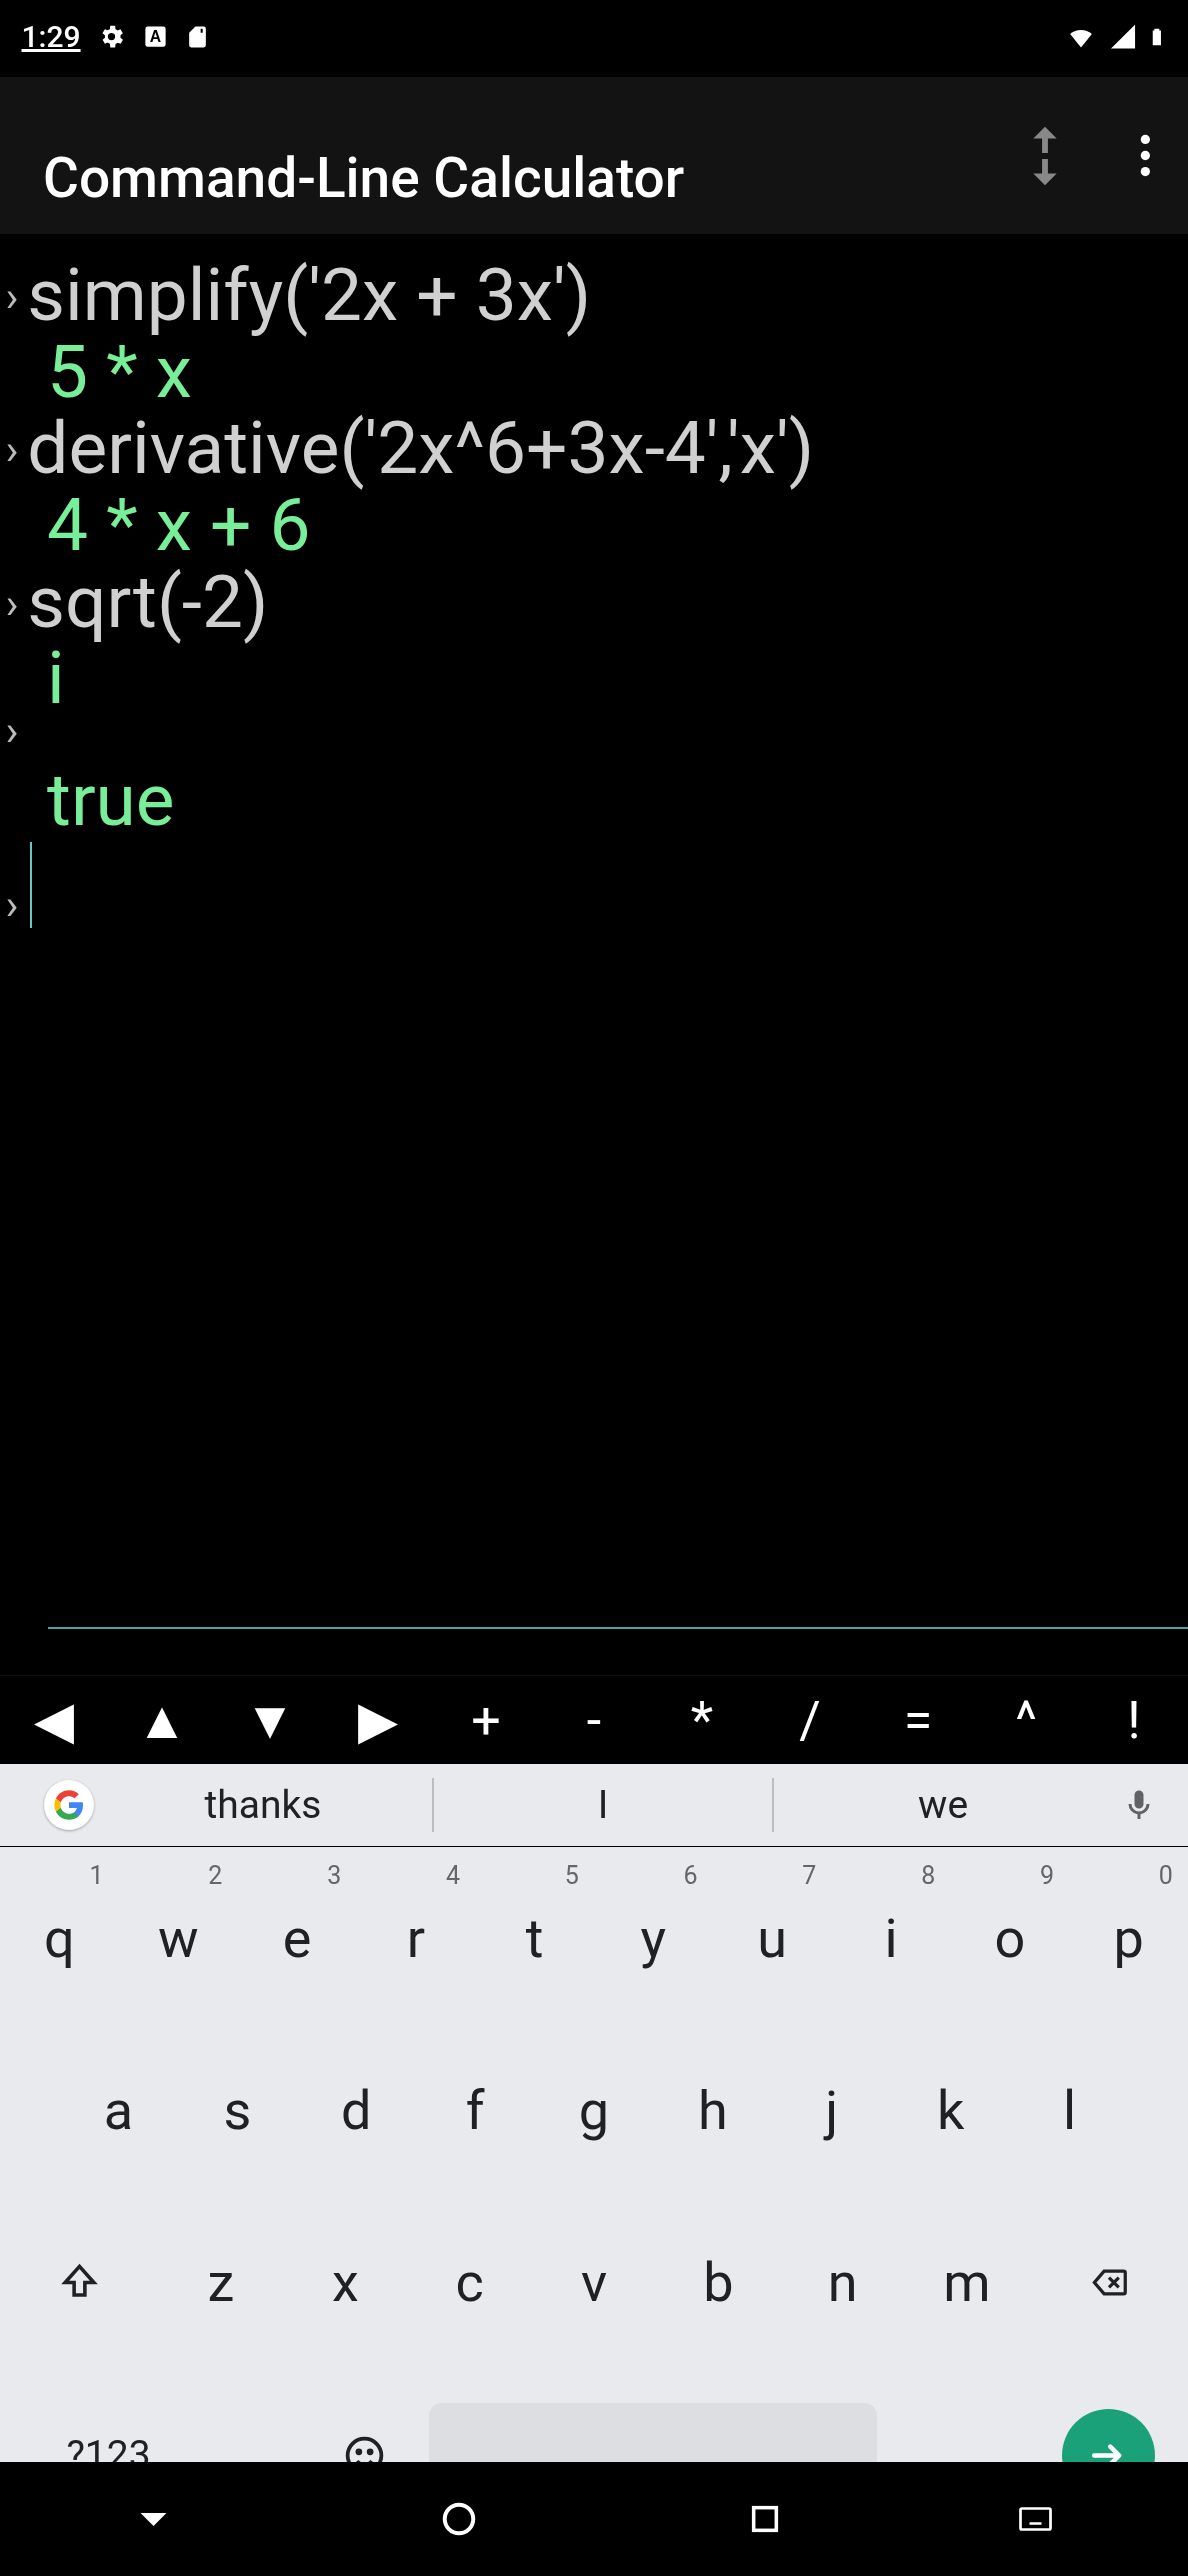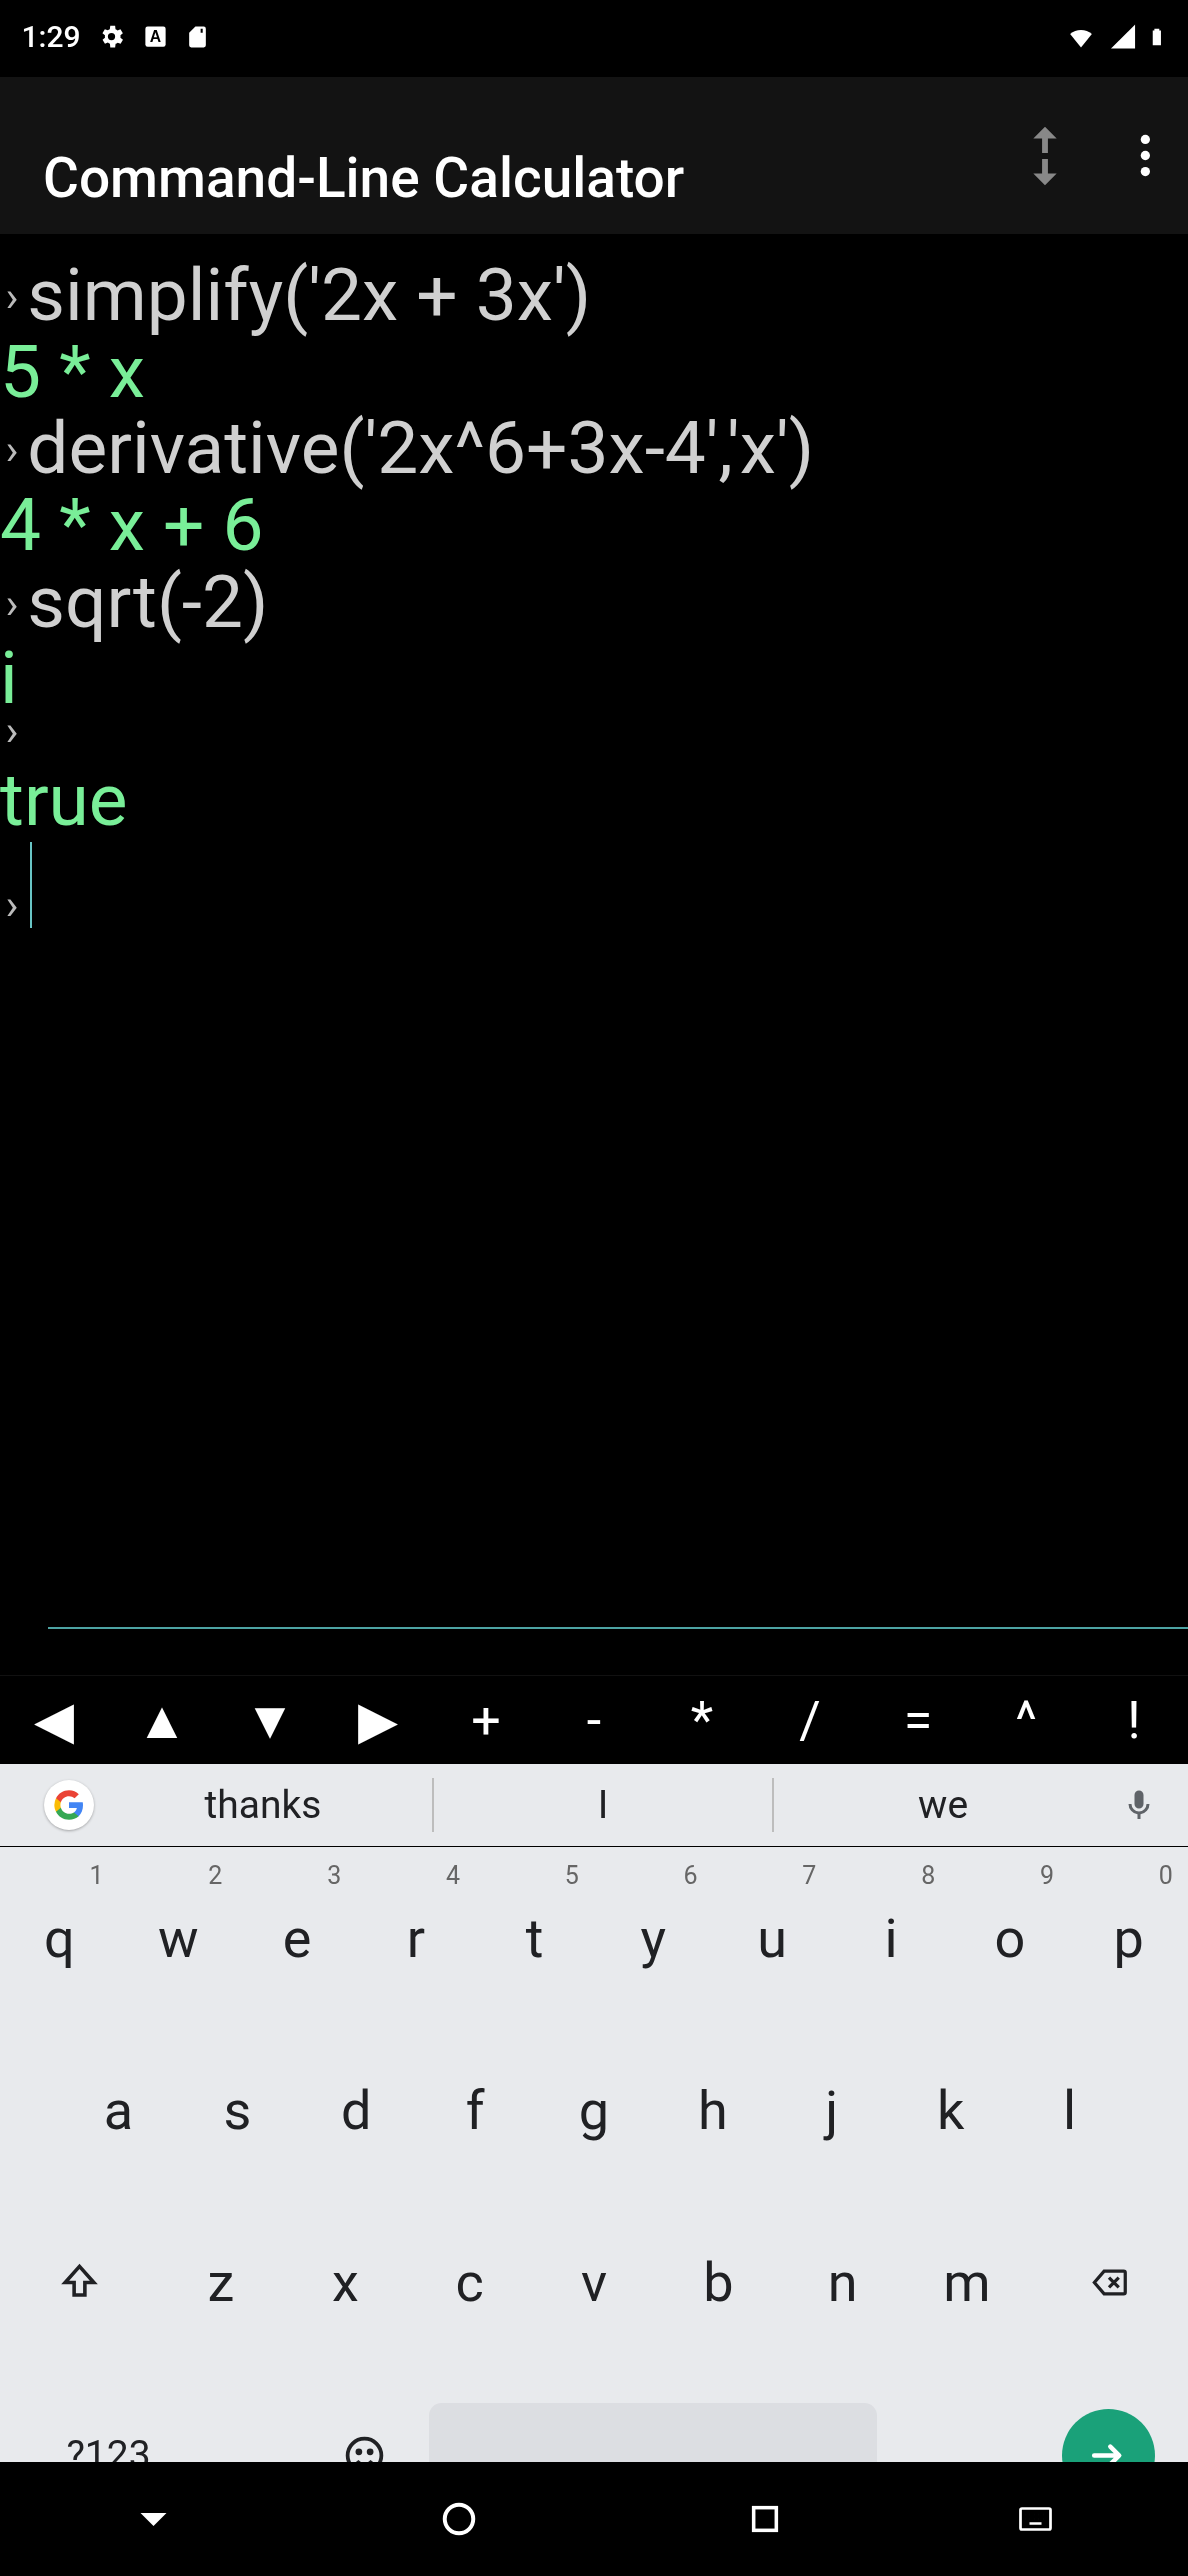--- a/index.html
+++ b/index.html
@@ -1,35 +1,35 @@
 <!DOCTYPE html>
 <html style="font-size:14.3px"><head>
 <meta charset="utf-8">
 <style>
   * { margin: 0; padding: 0; box-sizing: border-box; }
   html, body { width: 1189px; height: 2576px; background: #000; font-family: Roboto, Arial, sans-serif; overflow: hidden; }
   
-  .status-bar { position: absolute; top: 0; left: 0; right: 0; height: 73px; background: #000; color: #fff; display: flex; align-items: center; font-size: 30px; padding: 0 21.5px; }
+  .status-bar { position: absolute; top: 0; left: 0; right: 0; height: 73px; background: #000; color: #fff; display: flex; align-items: center; font-size: 30px; padding: 0 21.5px; text-decoration: underline; }
   .status-left { display: flex; align-items: center; gap: 16px; }
   .status-left .time { font-weight: 500; }
   .status-right { margin-left: auto; display: flex; align-items: center; gap: 9px; }
   .status-icon { display:inline-flex; align-items:center; justify-content:center; }
   .dark-disc { position:absolute; left:50%; top:49px; width:39px; height:39px; border-radius:50%; background:#000; transform:translateX(-50%);}
   
   .app-bar { position: absolute; top: 77px; left: 0; right: 0; height: 157px; background: #131313; display: flex; align-items: center; padding-left: 43px; }
   .app-title { color: #fff; font-size: 55px; font-weight: 500; margin-top: 44px; }
   .app-bar .spacer { flex: 1; }
   .transfer-icon { width: 79px; height: 79px; margin-right: 39px; display:flex; align-items:center; justify-content:center; }
   .overflow-icon { width: 43px; height: 79px; margin-right: 21.5px; display:flex; align-items:center; justify-content:center; }
   
   .console { position:absolute; top:234px; bottom:902px; left:0; right:0; background:#000; padding-top:23px; font-family: inherit; }
   .row { display:flex; align-items:baseline; line-height:1.05; }
   .row.in .chev { color:#bbb; font-size:43px; padding:0 9px 0 5.4px; transform:translateY(-9px);}
   .row.in .txt { color:#d0d0d0; font-size:73px; }
-  .row.out .txt { color:#79ee98; font-size:73px; }
+  .row.out .txt { color:#79ee98; font-size:73px; padding-left:47px; }
   .cursor { border-right:2.7px solid #68c5c5; height:86px; display:inline-block; margin-left:2.7px;}
   .input-underline { position:absolute; left:48px; right:0; height:1.8px; background:#4da3a3; bottom:45px;}
   
   .sym-bar { position:absolute; left:0; right:0; bottom:812px; height:89px; background:#000; border-top:0.9px solid #111; display:flex; }
   .sym { flex:1; color:#fff; font-size:52px; display:flex; align-items:center; justify-content:center; }
   
   .sugg-bar { position:absolute; left:0; right:0; bottom:730px; height:82px; background:#e8eaed; display:flex; align-items:center;padding-left:24px; }
   .google-icon { width:50px; height:50px; border-radius:50%; background:#fff; margin-left:19.7px; display:flex; align-items:center; justify-content:center; box-shadow:0 0.9px 2.7px rgba(0,0,0,.3);}
   .sugg { flex:1; text-align:center; color:#202124; font-size:39px; }
   .sugg-sep { width:1.3px; height:54px; background:#bdbdbd; }

